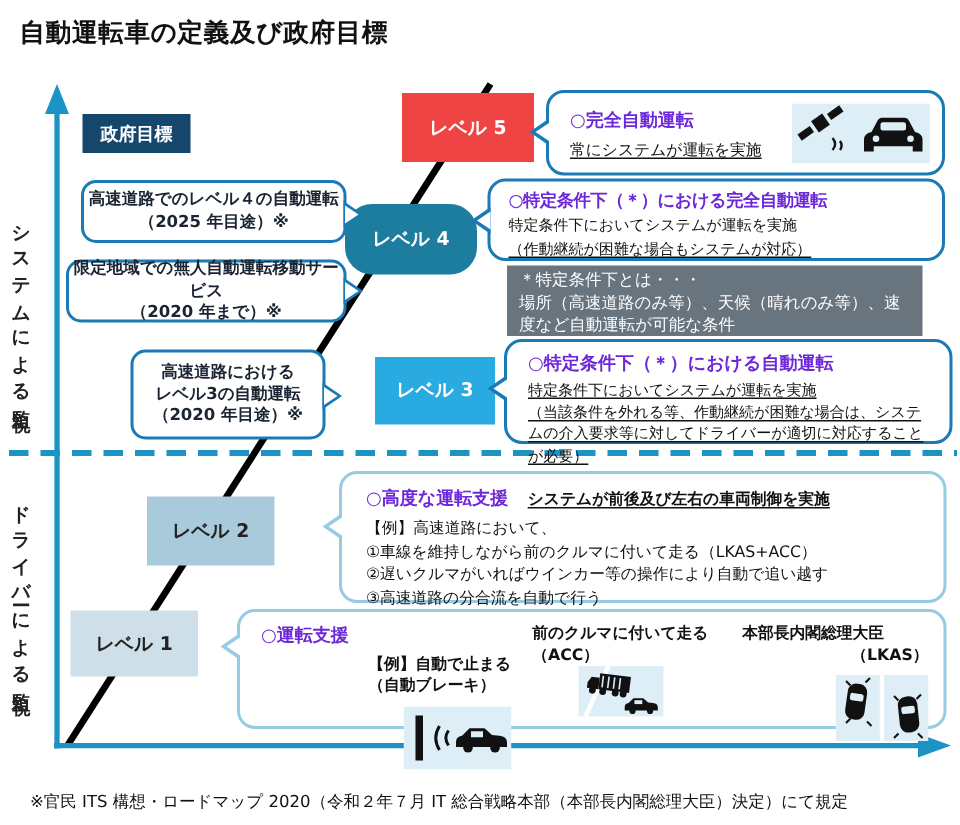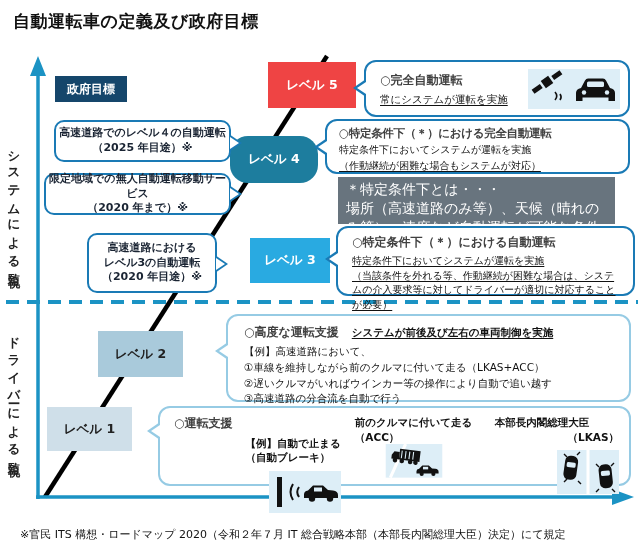--- a/index.html
+++ b/index.html
@@ -22,34 +22,34 @@
   .bubble{background:#fff;border:2px solid #1a7ab5;border-radius:12px;z-index:3;box-sizing:border-box;}
   .bubble.light{border-color:#96cbe4;}
   .callout{background:#fff;border:2px solid #1a7ab5;border-radius:10px;z-index:3;box-sizing:border-box;
            display:flex;flex-direction:column;align-items:center;justify-content:center;
            font-size:11px;font-weight:600;color:#1a2433;text-align:center;line-height:1.35;}
   .tail{position:absolute;left:-13px;width:0;height:0;border-top:9px solid transparent;border-bottom:9px solid transparent;border-right:13px solid #1a7ab5;}
   .tail::after{content:"";position:absolute;left:3.5px;top:-6.5px;width:0;height:0;border-top:6.5px solid transparent;border-bottom:6.5px solid transparent;border-right:9.5px solid #fff;}
   .light>.tail{border-right-color:#96cbe4;}
   .tail-r{position:absolute;right:-13px;width:0;height:0;border-top:9px solid transparent;border-bottom:9px solid transparent;border-left:13px solid #1a7ab5;}
   .tail-r::after{content:"";position:absolute;right:3.5px;top:-6.5px;width:0;height:0;border-top:6.5px solid transparent;border-bottom:6.5px solid transparent;border-left:9.5px solid #fff;}
-  .b-title{font-size:12px;font-weight:bold;color:#404040;}
+  .b-title{font-size:12px;font-weight:bold;color:#6d28d9;}
   .b-text{font-size:10.5px;color:#111;}
   .u{text-decoration:underline;text-underline-offset:2px;}
   .c1{left:54px;top:120px;width:177px;height:42px;}
   .c2{left:44px;top:173px;width:187px;height:42px;}
   .c3{left:87px;top:233px;width:130px;height:60px;}
   .bub5{left:364px;top:60px;width:266px;height:57px;padding:7px 8px 6px 14px;display:flex;align-items:center;gap:8px;}
   .bub5 .txt{flex:1;display:flex;flex-direction:column;gap:4px;}
   .bub4{left:325px;top:119px;width:305px;height:55px;padding:5px 6px 5px 12px;display:flex;align-items:flex-start;gap:6px;flex-direction:column;}
   .bub4 .txt{flex:1;display:flex;flex-direction:column;gap:2px;white-space:nowrap;}
   .bub4 .b-title{font-size:11.5px;letter-spacing:-.3px;}
   .bub4 .b-text{font-size:10px;}
   .note{left:338px;top:177px;width:277px;height:47px;background:#68747e;color:#fff;z-index:3;
-        font-size:14px;line-height:1.35;padding:3px 8px;box-sizing:border-box;}
+        font-size:11px;line-height:1.35;padding:3px 8px;box-sizing:border-box;}
   .bub3{left:336px;top:226px;width:299px;height:70px;padding:6px 10px 5px 14px;}
   .bub3 .b-title{margin-bottom:3px;}
   .bub3 .b-text{font-size:10px;line-height:1.45;}
   .bub2{left:226px;top:314px;width:405px;height:88px;padding:8px 12px 6px 16px;}
   .bub2 .row1{display:flex;align-items:baseline;gap:13px;margin-bottom:3px;text-align:right;}
   .bub2 .b-text{font-size:10.5px;line-height:1.5;}
   .bub1{left:158px;top:406px;width:473px;height:80px;padding:7px 10px 6px 14px;display:flex;gap:14px;}
   .excol{display:flex;flex-direction:column;font-size:10.5px;font-weight:600;color:#111;line-height:1.4;}
   .excol .pair{display:flex;align-items:flex-end;gap:6px;flex-direction:column;}
   .footnote{left:20px;top:527px;font-size:11px;color:#111;z-index:2;}

